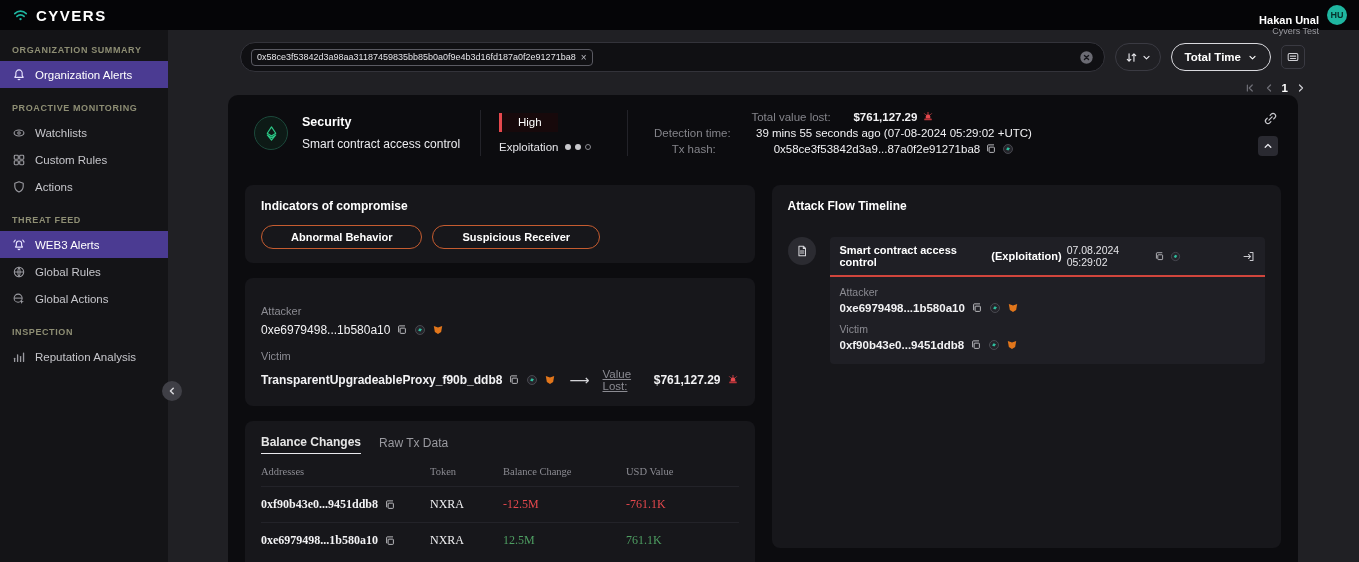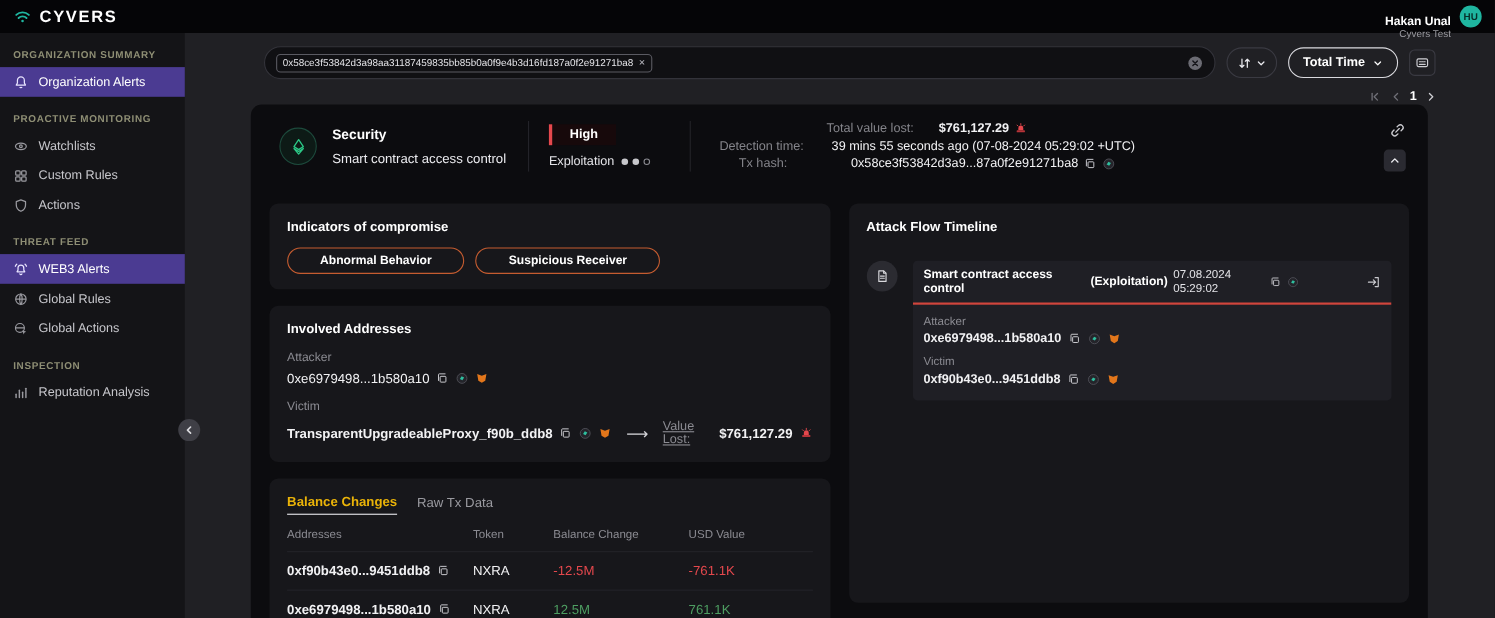--- a/index.html
+++ b/index.html
@@ -104,21 +104,21 @@
     width:34px; height:34px; border-radius:50%; background:#0d1a16;
     border:1px solid #1d4a3c; display:flex; align-items:center; justify-content:center;
   }
   .alert-id-texts { display:flex; flex-direction:column; gap:8px; }
   .alert-cat { font-size:12.5px; font-weight:bold; color:#fff; }
   .alert-type { font-size:12px; color:#ececf0; }
   .vdiv { width:1px; height:46px; background:#232329; }
   .severity-block { padding:0 18px; width:146px; display:flex; flex-direction:column; gap:9px; }
   .sev-badge {
     align-self:flex-start; border-left:3px solid #e5484d; background:#17090b;
-    color:#fff; font-size:11.5px; font-weight:bold; padding:3px 16px 4px;
+    color:#fff; font-size:11.5px; font-weight:normal; padding:3px 16px 4px;
   }
   .phase-line { display:flex; align-items:center; gap:7px; font-size:11.5px; color:#e4e4e8; }
   .dots { display:flex; gap:4px; align-items:center; }
   .dot { width:6px; height:6px; border-radius:50%; background:#c8c8cc; }
   .dot.hollow { background:transparent; border:1px solid #8a8a90; }
   .alert-details { padding:0 26px; display:flex; flex-direction:column; gap:4px; font-size:11.5px; }
   .ad-row { display:flex; align-items:center;justify-content:center; }
   .ad-label { width:102px; color:#84848a; }
   .ad-value { color:#f2f2f4; display:flex; align-items:center; gap:5px; }
   .ad-strong { font-weight:bold; }
@@ -141,23 +141,23 @@
   }
 
   .addr-label { margin-top:13px; font-size:11px; color:#8b8b92; }
   .addr-line { margin-top:6px; display:flex; align-items:center; gap:6px; font-size:12px; color:#f2f2f4; }
   .addr-strong { font-weight:bold; }
   .arrow-glyph { color:#d4d4d8; font-size:14px; margin:0 7px; }
   .muted { color:#8b8b92; font-size:11.5px;text-decoration:underline; }
 
   .tabs { display:flex; gap:18px; align-items:flex-end; }
   .tab { font-size:12px; color:#9a9aa0; cursor:pointer; padding-bottom:4px; }
-  .tab.active { color:#eab308; font-weight:bold; border-bottom:1px solid #e9e9ee; }
+  .tab.active { color:#e5e5e5; font-weight:bold; border-bottom:1px solid #e9e9ee; }
   .bal-table { margin-top:12px; }
-  .bal-grid { display:grid; grid-template-columns:169px 73px 123px 1fr; align-items:center; }
+  .bal-grid { display:grid; grid-template-columns:169px 73px 123px 1fr; align-items:center;font-family:Liberation Serif, serif; }
   .bal-head { font-size:10.5px; color:#8b8b92; padding-bottom:9px; }
   .bal-row { border-top:1px solid #232329; padding:10px 0; font-size:12px; }
   .bal-addr { display:flex; align-items:center; gap:6px; font-weight:bold; color:#f2f2f4; }
   .neg { color:#e5484d; }
   .pos { color:#4e9e62; }
 
   .timeline-card { height:363px; }
   .tl-row { margin-top:24px; display:flex; gap:14px; align-items:flex-start; }
   .tl-node {
     width:28px; height:28px; border-radius:50%; background:#2b2b31;
@@ -459,21 +459,20 @@
 
         <div class="card">
           <div class="card-title">Indicators of compromise</div>
           <div class="chip-row">
             <span class="ioc-chip">Abnormal Behavior</span>
             <span class="ioc-chip">Suspicious Receiver</span>
           </div>
         </div>
 
         <div class="card">
-          <div class="card-title">Involved Addresses</div>
           <div class="addr-label">Attacker</div>
           <div class="addr-line">
             <span>0xe6979498...1b580a10</span>
             <span class="ic icon-btn">
               <svg width="12" height="12" viewBox="0 0 16 16" fill="none" stroke="#c9c9ce" stroke-width="1.2">
                   <rect x="5.5" y="5.5" width="7" height="7" rx="1"></rect>
                   <path d="M3.5 10.5v-7a1 1 0 0 1 1-1h7" stroke-linecap="round"></path>
                 </svg>
             </span>
             <span class="ic icon-btn">

